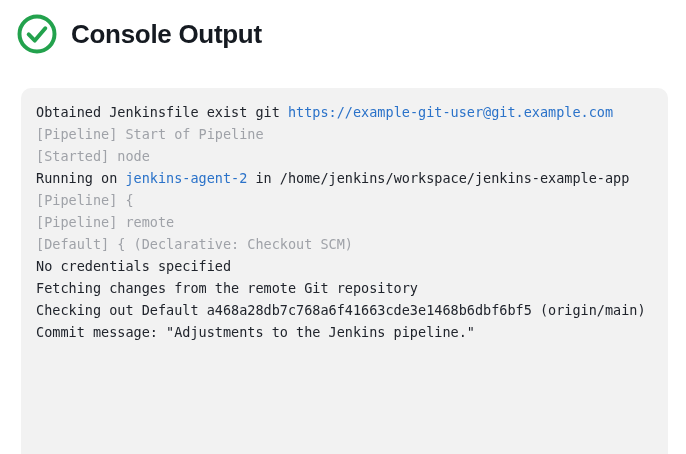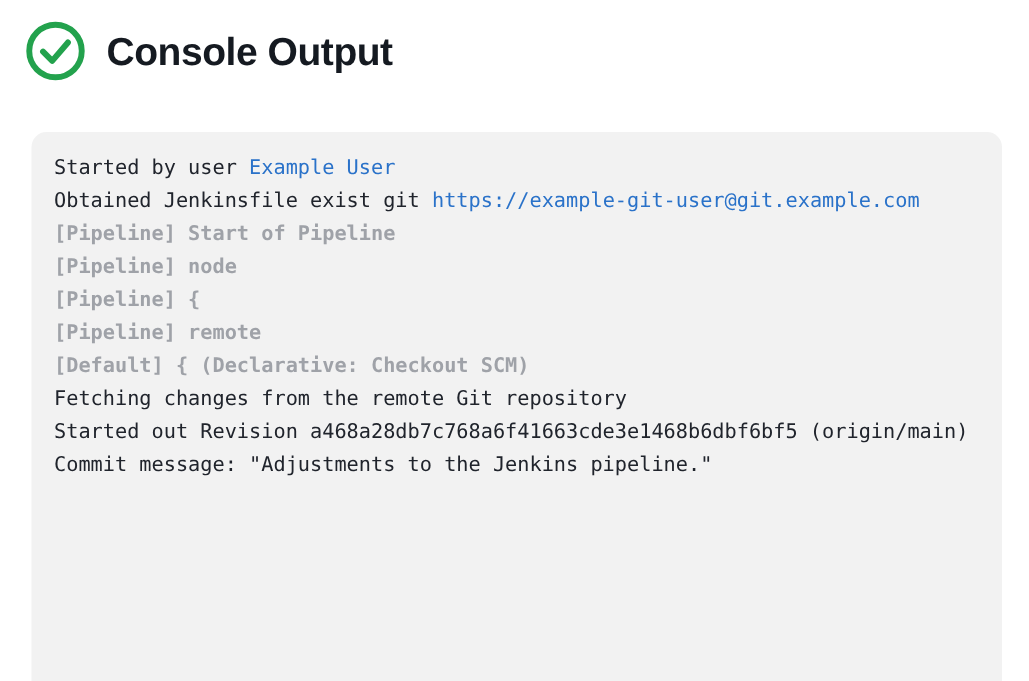--- a/index.html
+++ b/index.html
@@ -36,46 +36,47 @@
     padding: 13px 15px;
   }
   .console-line {
     font-family: "DejaVu Sans Mono", monospace;
     font-size: 13.5px;
     line-height: 22px;
     white-space: pre;
     color: var(--text-color, #20242c);
   }
   .seg-text { color: var(--text-color, #20242c); }
-  .seg-muted { color: var(--muted-color, #9fa2a8); font-weight: bold; }
+  .seg-muted { color: var(--muted-color, #9fa2a8); }
   a.seg-link {
     color: var(--link-color, #2a72c9);
     text-decoration: none;
     cursor: pointer;
   }
 </style>
 </head>
 <body>
 
 <div class="page">
 
   <div class="header">
     <svg class="status-icon" viewBox="0 0 48 48" aria-hidden="true">
       <circle cx="24" cy="24" r="20" fill="none" stroke="#23a24d" stroke-width="4.5"></circle>
       <path d="M14.5 24.5 L21.5 31.5 L33.5 17.5" fill="none" stroke="#23a24d" stroke-width="4.5" stroke-linecap="round" stroke-linejoin="round"></path>
     </svg>
     <h1 class="page-title">Console Output</h1>
   </div>
 
   <div class="console-box">
-      <div class="console-line"><span class="seg-text">Started by user </span><a class="seg-link">Example User</a></div>
       <div class="console-line"><span class="seg-text">Obtained Jenkinsfile exist git </span><a class="seg-link">https://example-git-user@git.example.com</a></div>
       <div class="console-line"><span class="seg-muted">[Pipeline] Start of Pipeline</span></div>
-      <div class="console-line"><span class="seg-muted">[Pipeline] node</span></div>
+      <div class="console-line"><span class="seg-muted">[Started] node</span></div>
+      <div class="console-line"><span class="seg-text">Running on </span><a class="seg-link">jenkins-agent-2</a><span class="seg-text"> in /home/jenkins/workspace/jenkins-example-app</span></div>
       <div class="console-line"><span class="seg-muted">[Pipeline] {</span></div>
       <div class="console-line"><span class="seg-muted">[Pipeline] remote</span></div>
       <div class="console-line"><span class="seg-muted">[Default] { (Declarative: Checkout SCM)</span></div>
+      <div class="console-line"><span class="seg-text">No credentials specified</span></div>
       <div class="console-line"><span class="seg-text">Fetching changes from the remote Git repository</span></div>
-      <div class="console-line"><span class="seg-text">Started out Revision a468a28db7c768a6f41663cde3e1468b6dbf6bf5 (origin/main)</span></div>
+      <div class="console-line"><span class="seg-text">Checking out Default a468a28db7c768a6f41663cde3e1468b6dbf6bf5 (origin/main)</span></div>
       <div class="console-line"><span class="seg-text">Commit message: "Adjustments to the Jenkins pipeline."</span></div>
     </div>
 
 </div>
 
 </body></html>

